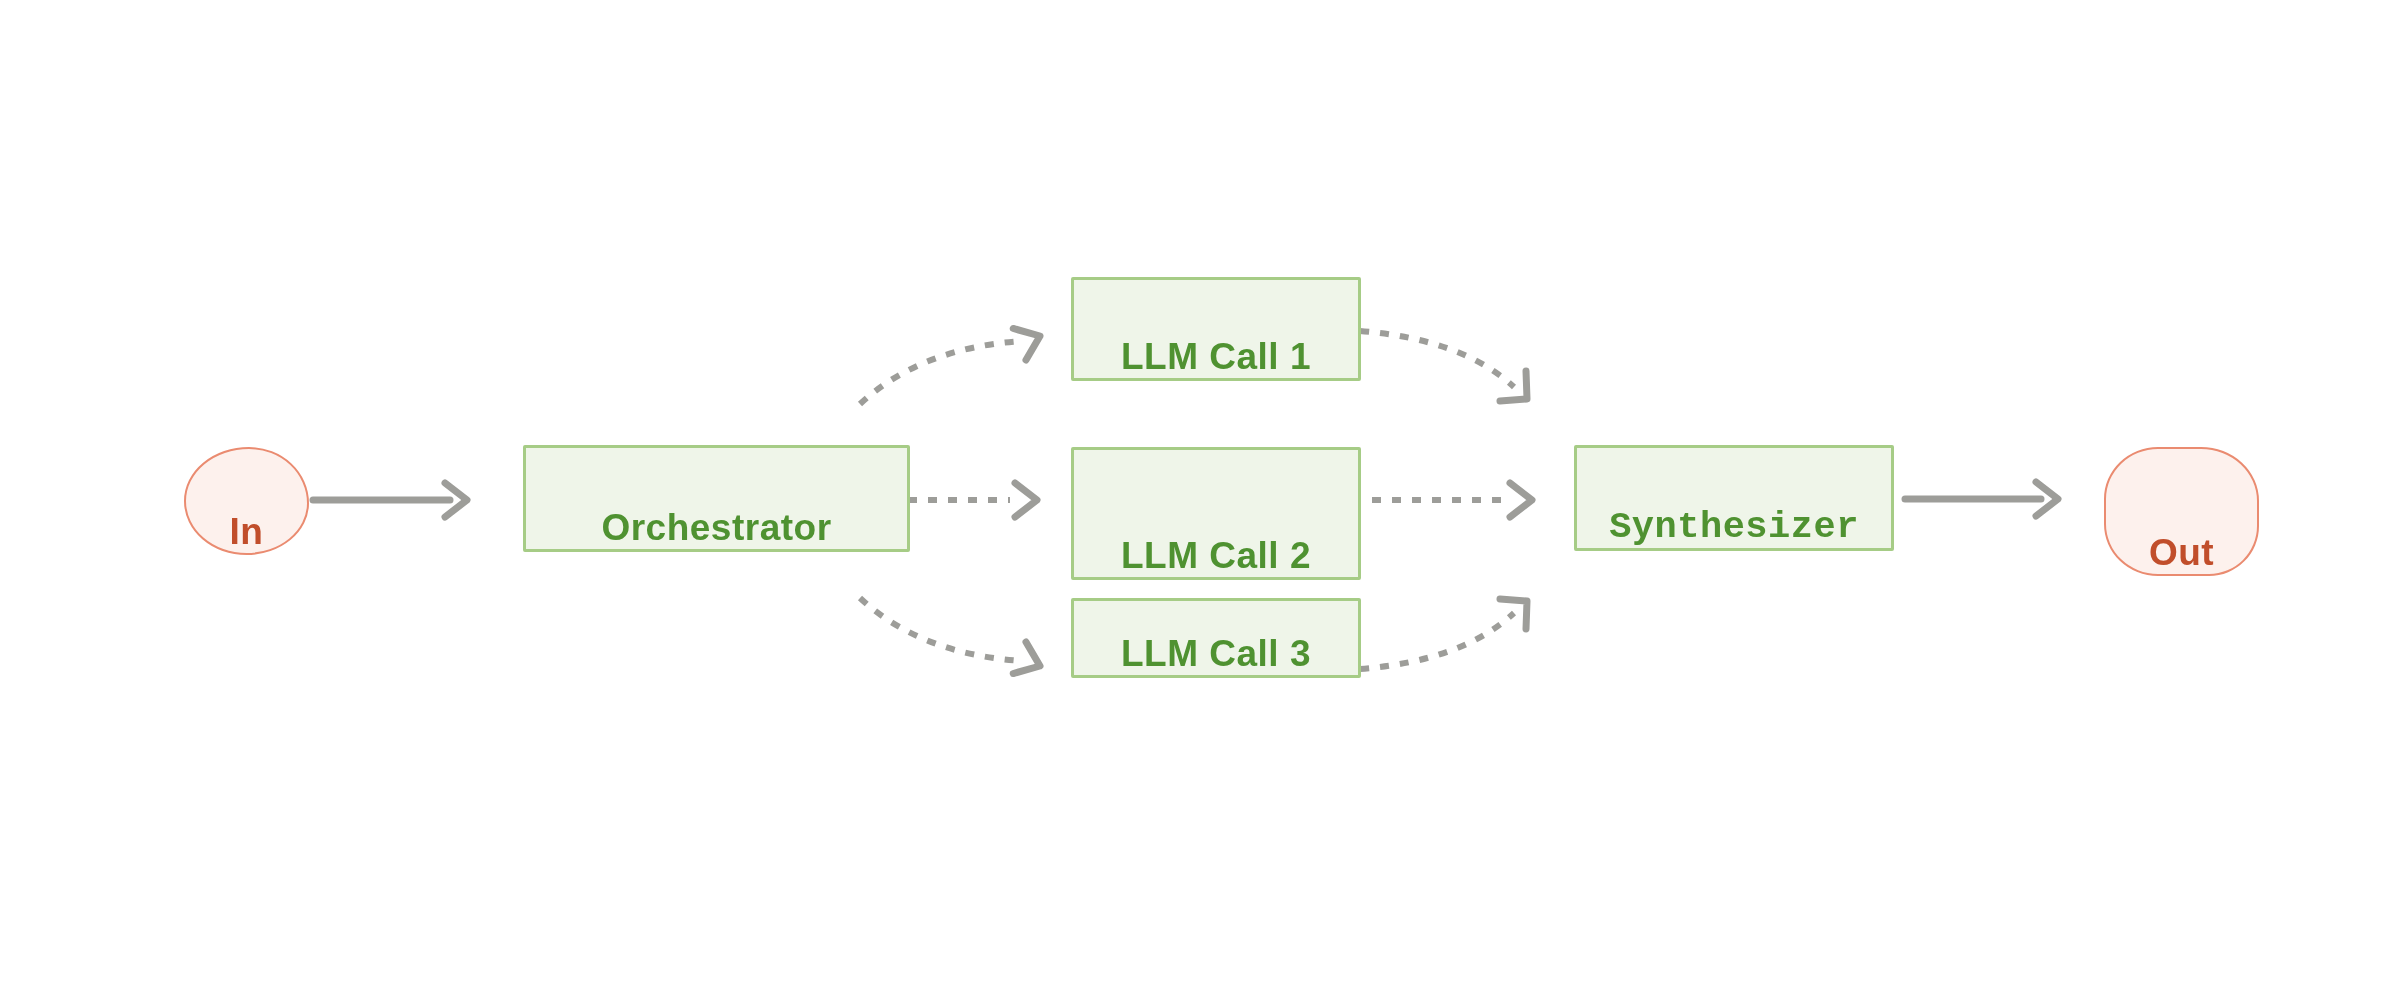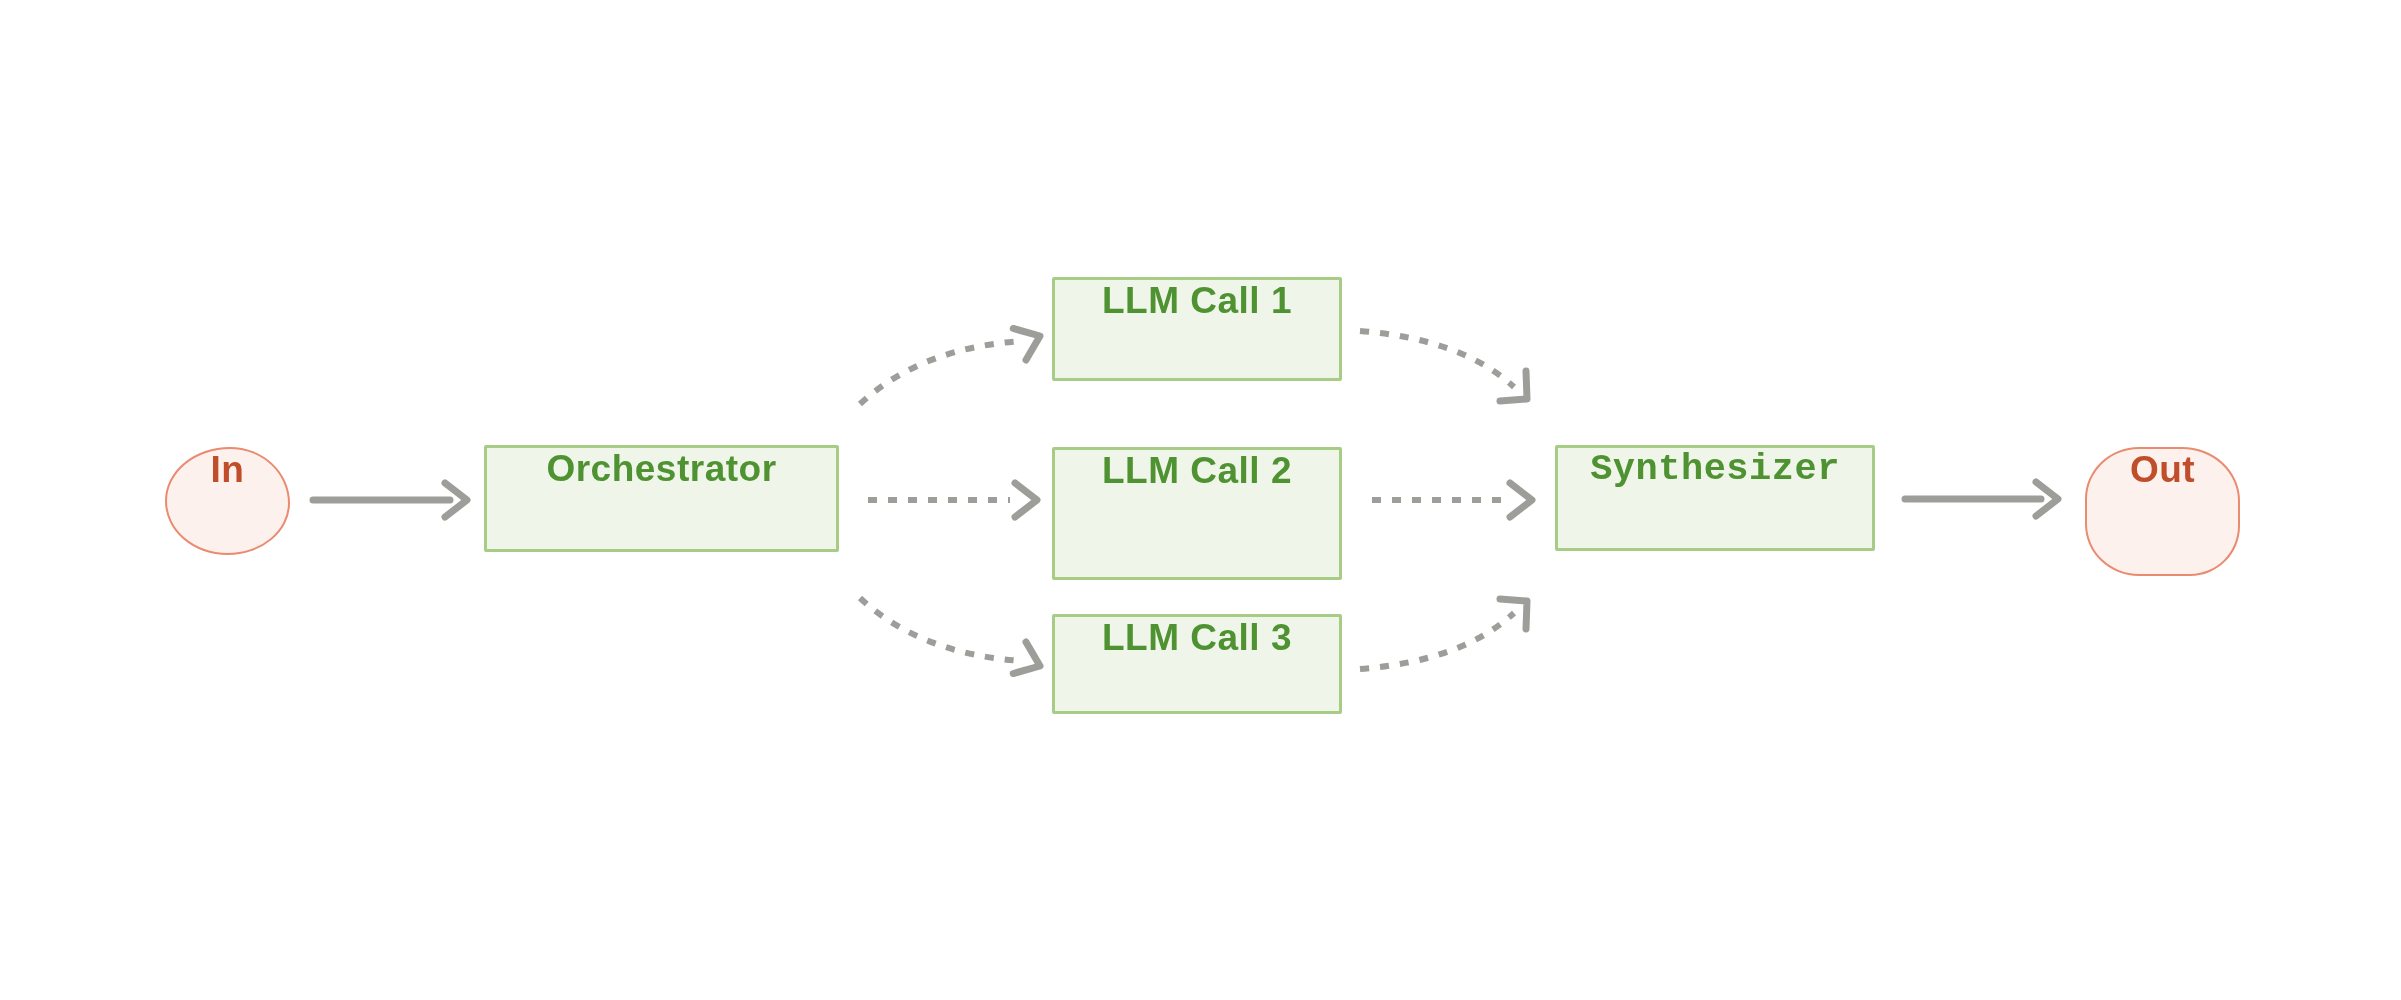--- a/index.html
+++ b/index.html
@@ -19,40 +19,40 @@
     background:var(--bg);
     font-family:"Liberation Sans", sans-serif;
     overflow:hidden;
   }
   .edges{position:absolute;left:0;top:0;width:2401px;height:1000px;}
   .edge-dashed{stroke:var(--arrow-gray);stroke-width:6;fill:none;stroke-dasharray:9 11;}
   .edge-solid{stroke:var(--arrow-gray);stroke-width:7;fill:none;stroke-linecap:round;}
   .head{stroke:var(--arrow-gray);stroke-width:7;fill:none;stroke-linecap:round;stroke-linejoin:round;}
   .node{
     position:absolute;
-    display:flex;align-items:flex-start;justify-content:center;
+    display:flex;align-items:flex-end;justify-content:center;
     box-sizing:border-box;
-    font-weight:700;font-size:37px;letter-spacing:0.5px;
+    font-weight:700;font-size:37px;letter-spacing:0.5px;margin-left:19px;
   }
   .node-box{
     background:var(--green-fill);
     border:3px solid var(--green-border);
     border-radius:2px;
     color:var(--green-text);
   }
   .node-terminal{
     background:var(--pink-fill);
     border:2.5px solid var(--pink-border);
     color:var(--red-text);
   }
   .node-in{left:165px;top:447px;width:125px;height:108px;border-radius:52% 48% 50% 50% / 50% 52% 48% 50%;}
-  .node-orchestrator{left:484px;top:445px;width:355px;height:107px;}
+  .node-orchestrator{left:504px;top:445px;width:387px;height:107px;}
   .node-llm1{left:1052px;top:277px;width:290px;height:104px;}
   .node-llm2{left:1052px;top:447px;width:290px;height:133px;}
-  .node-llm3{left:1052px;top:614px;width:290px;height:100px;}
+  .node-llm3{left:1052px;top:598px;width:290px;height:80px;}
   .node-synthesizer{left:1555px;top:445px;width:320px;height:106px;font-family:Liberation Mono, monospace;}
   .node-out{left:2085px;top:447px;width:155px;height:129px;border-radius:54px 58px 50px 54px / 52px 54px 50px 52px;}
 </style>
 </head>
 <body>
 
 <div class="canvas">
 
   <svg class="edges" viewBox="0 0 2401 1000" aria-hidden="true">
 

